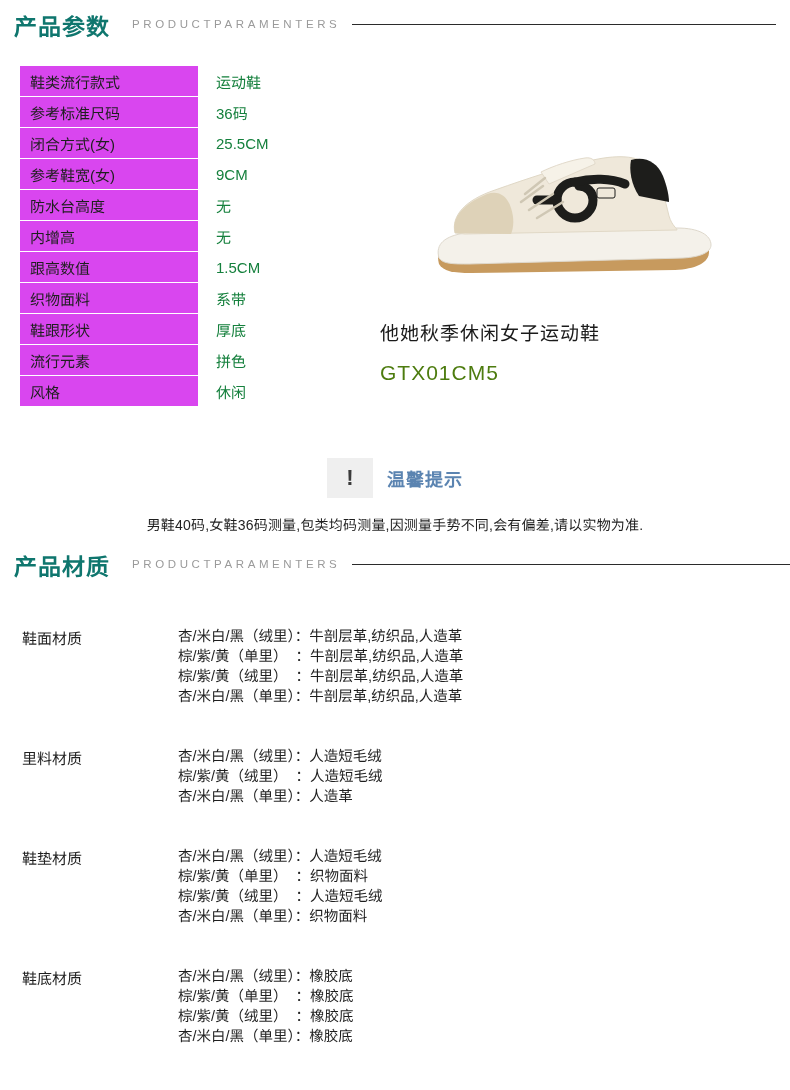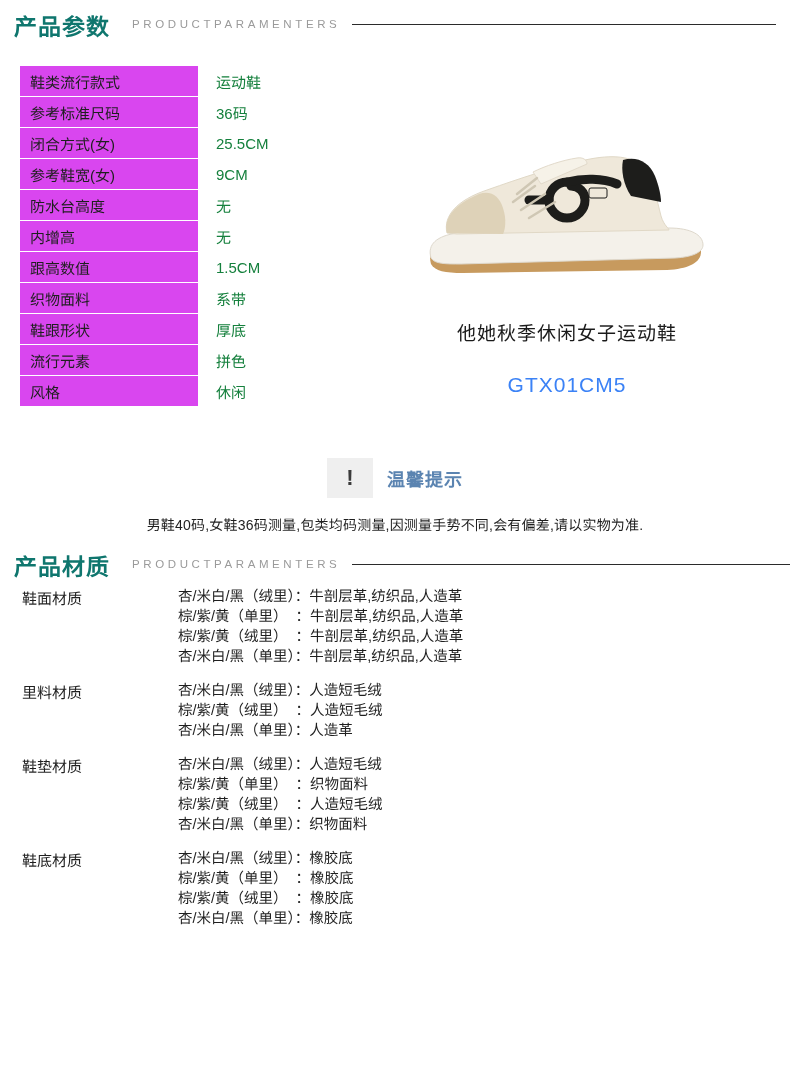--- a/index.html
+++ b/index.html
@@ -79,42 +79,41 @@
     color: #1f1f1f;
   }
   table.params td.v {
     background: #ffffff;
     padding-left: 18px;
   }
 
   
   .product-panel {
     position: absolute;
-    left: 372px;
+    left: 380px;
     top: 130px;
     width: 390px;
-    text-align: center;
   }
   .shoe-box {
     width: 300px;
     height: 160px;
     margin: 0 auto;
     position: relative;
   }
   .shoe-svg { display: block; }
   .product-title {
     font-size: 19px;
     color: #1a1a1a;
     margin-top: 20px;
     letter-spacing: 1px;
   }
   .product-model {
     font-size: 21px;
-    color: #3b82f6;
-    margin-top: 28px;
+    color: #4d7c0f;
+    margin-top: 16px;
     letter-spacing: 1px;
   }
 
   
   .tips-wrap {
     position: absolute;
     left: 0;
     top: 450px;
     width: 790px;
     text-align: center;
@@ -159,20 +158,21 @@
   }
   .materials {
     position: absolute;
     left: 0;
     top: 578px;
     width: 790px;
   }
   .mat-row {
     display: flex;
     margin-bottom: 14px;
+    margin-top: 40px;
   }
   .mat-label {
     width: 178px;
     padding-left: 22px;
     box-sizing: border-box;
     font-size: 15px;
     color: #1f1f1f;
     padding-top: 1px;
   }
   .mat-lines {

